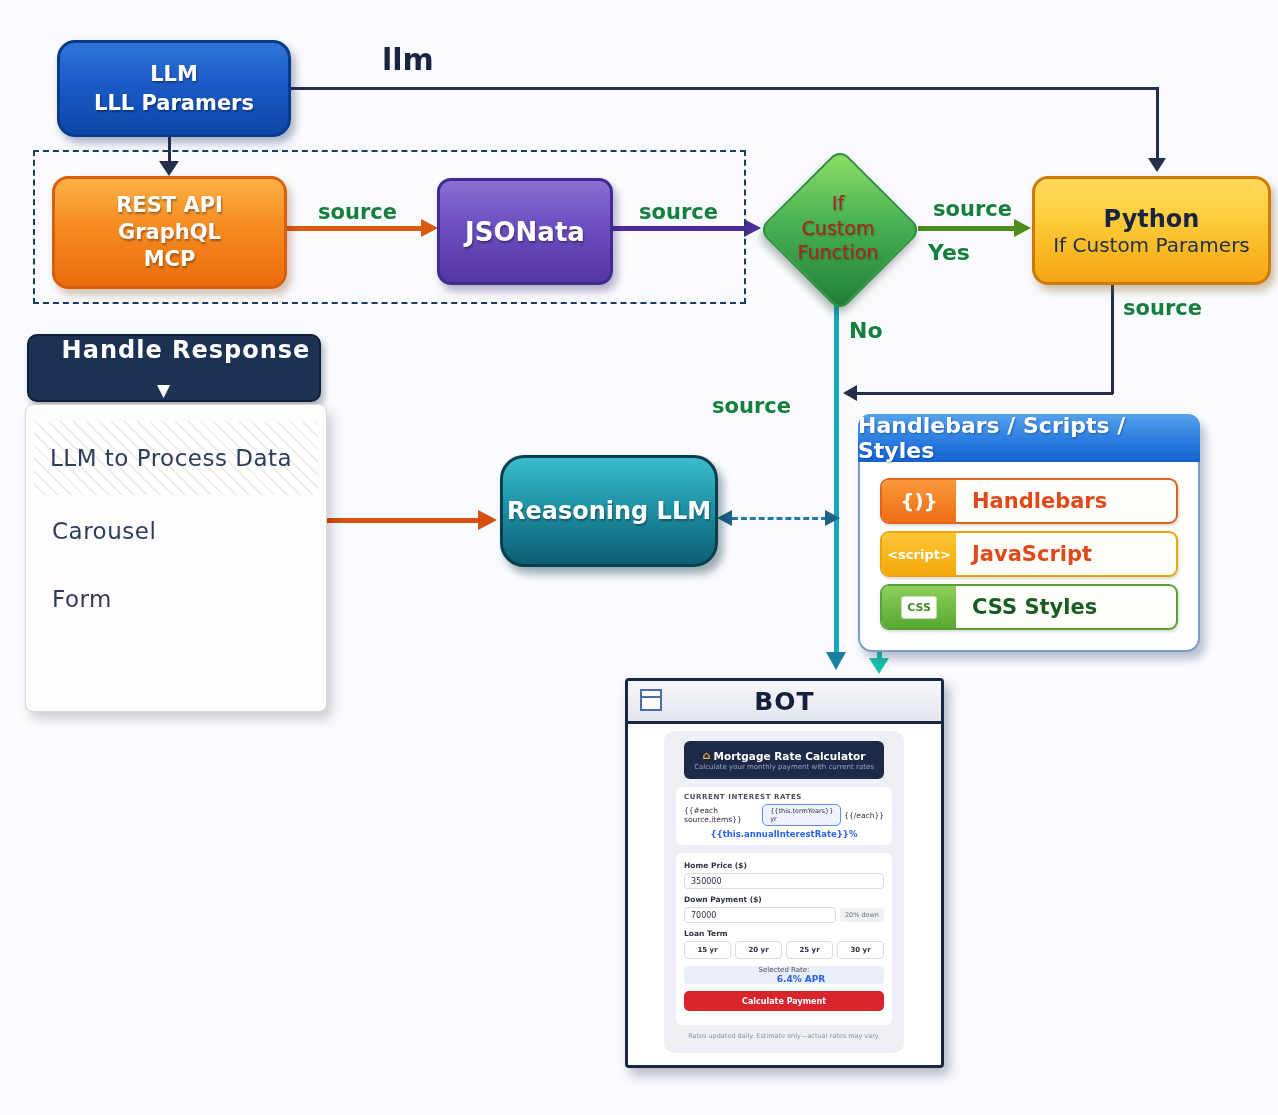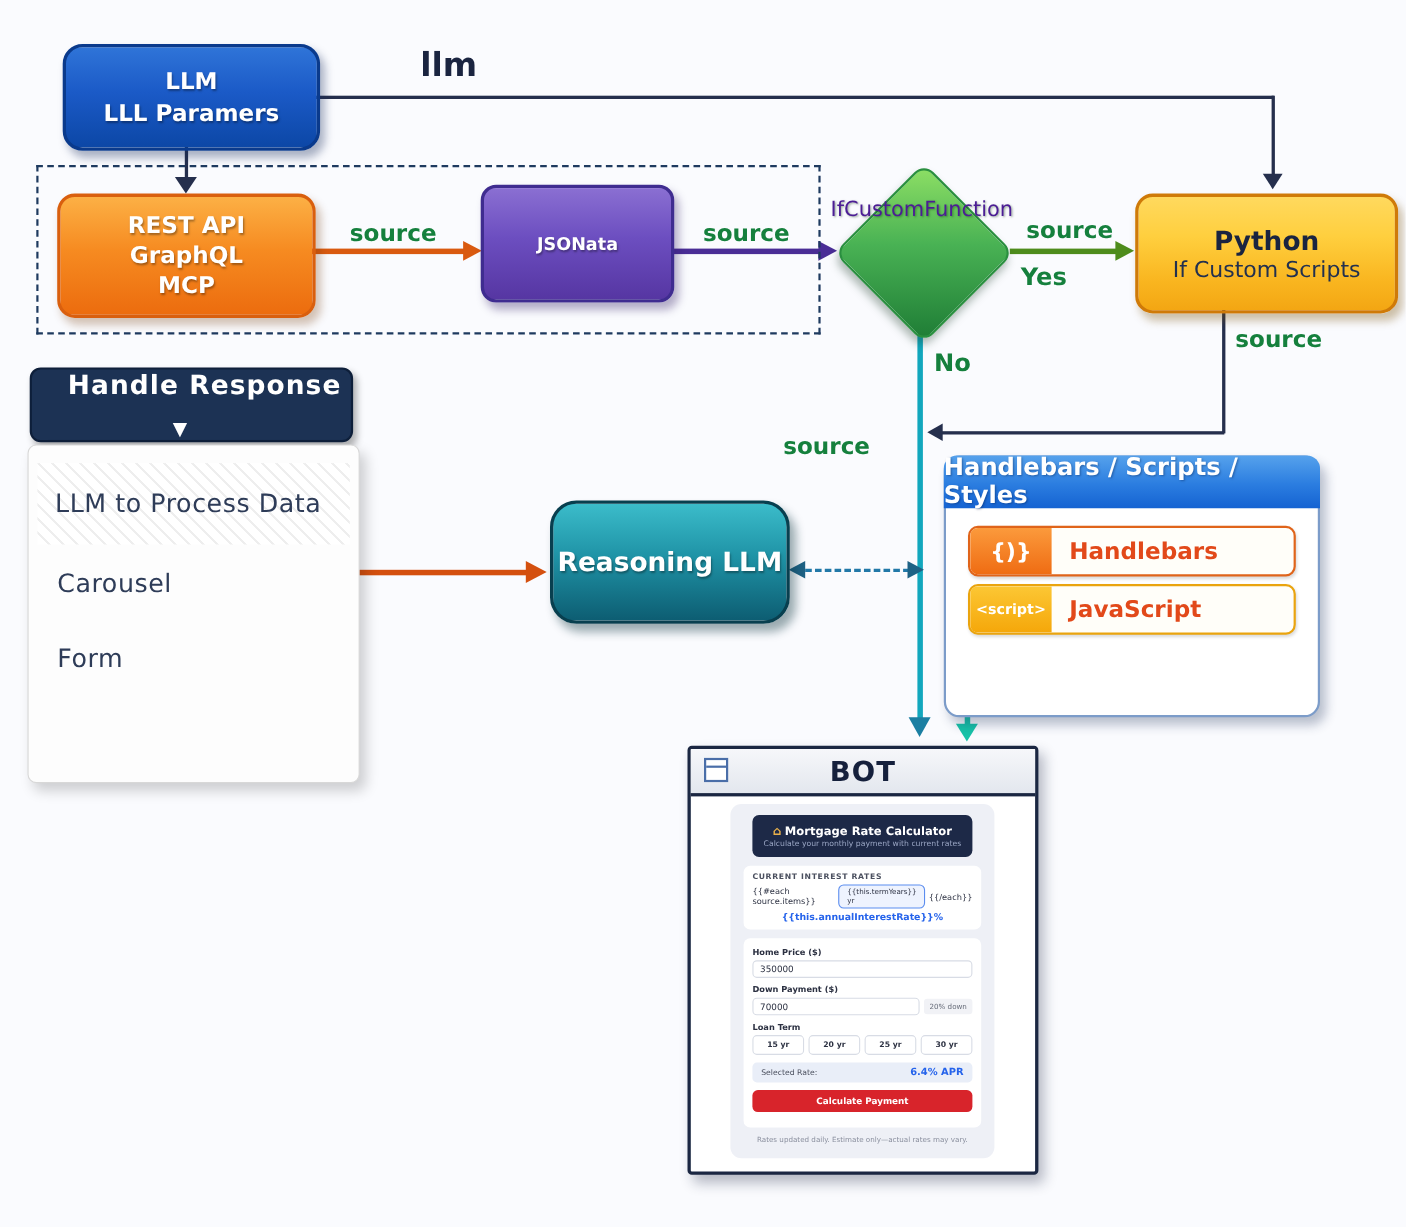--- a/index.html
+++ b/index.html
@@ -11,37 +11,37 @@
   .ah{position:absolute;width:0;height:0;}
   .elbl{position:absolute;font-weight:bold;color:#15803d;font-size:21px;}
 
   
   .llm-box{left:57px;top:40px;width:228px;height:91px;border-radius:18px;
     background:linear-gradient(180deg,#2f74d8 0%,#1b5ac7 45%,#0c47a6 100%);
     border:3px solid #0a3a8c;box-shadow:4px 6px 8px rgba(20,40,90,.35);font-size:21px;line-height:1.35;}
   .rest-box{left:52px;top:176px;width:229px;height:107px;border-radius:16px;
     background:linear-gradient(180deg,#fcb045 0%,#f68b21 45%,#ec6c0e 100%);
     border:3px solid #d95f0e;box-shadow:4px 6px 8px rgba(120,60,10,.3);font-size:21px;line-height:1.3;}
-  .jsonata-box{left:437px;top:168px;width:170px;height:101px;border-radius:14px;
+  .jsonata-box{left:437px;top:178px;width:170px;height:101px;border-radius:14px;
     background:linear-gradient(180deg,#8a6fd2 0%,#6c4ec0 45%,#5636a2 100%);
-    border:3px solid #3f2c90;box-shadow:4px 6px 8px rgba(50,30,100,.35);font-size:16px;}
+    border:3px solid #3f2c90;box-shadow:4px 6px 8px rgba(50,30,100,.35);font-size:26px;}
   .python-box{left:1032px;top:176px;width:233px;height:103px;border-radius:16px;
     background:linear-gradient(180deg,#ffd95e 0%,#ffcf3e 35%,#f9b51f 75%,#f3a613 100%);
     border:3px solid #cf7a08;box-shadow:4px 6px 8px rgba(120,80,10,.35);color:#1a2440;text-shadow:none;}
   .python-box .t1{font-size:24px;font-weight:bold;}
   .python-box .t2{font-size:20px;font-weight:normal;color:#22304f;}
   .reasoning-box{left:500px;top:455px;width:212px;height:106px;border-radius:24px;
     background:linear-gradient(180deg,#3bbcca 0%,#1f93a6 45%,#0d5d72 100%);
     border:3px solid #083f4f;box-shadow:5px 7px 9px rgba(10,50,60,.4);font-size:24px;}
 
   .diamond{position:absolute;left:782px;top:172px;width:112px;height:112px;transform:rotate(45deg);
     background:linear-gradient(135deg,#8fe065 0%,#49b254 45%,#1e7c35 100%);
     border:2px solid #2a8f3f;border-radius:12px;box-shadow:3px 5px 8px rgba(30,60,40,.35);}
   .diamond-text{position:absolute;left:770px;top:178px;width:136px;height:100px;display:flex;
-    flex-direction:row;align-items:flex-start;justify-content:center;color:#4c1d95;font-size:19px;
+    flex-direction:column;align-items:center;justify-content:center;color:#b91c1c;font-size:19px;
     line-height:1.3;text-shadow:1px 1px 2px rgba(0,40,0,.4);}
 
   .dashed-group{position:absolute;left:33px;top:150px;width:709px;height:150px;
     border:2px dashed #1e3a5f;}
 
   
   .dd-btn{position:absolute;left:27px;top:334px;width:290px;height:64px;border-radius:10px;
     background:#1c3254;border:2px solid #0e1f3a;box-shadow:3px 5px 7px rgba(0,0,0,.3);
     display:flex;align-items:center;color:#fff;font-size:24px;font-weight:bold;letter-spacing:1px;flex-direction:column;}
   .dd-btn .dd-label{padding-left:24px;flex:1;}
@@ -92,21 +92,21 @@
     border-radius:6px;padding:8px;box-sizing:border-box;}
   .f-label{font-size:7.5px;font-weight:bold;color:#2c3142;margin-bottom:3px;}
   .f-input{width:100%;height:16px;border:1px solid #d8dce5;border-radius:4px;font-size:8px;
     padding:0 6px;box-sizing:border-box;color:#2c3142;font-family:"DejaVu Sans",sans-serif;background:#fff;}
   .f-row{display:flex;align-items:center;gap:4px;margin-bottom:6px;}
   .f-badge{font-size:6.5px;color:#666b78;background:#f1f2f6;border-radius:3px;padding:3px 5px;white-space:nowrap;}
   .term-row{display:flex;gap:4px;margin-bottom:7px;}
   .term-btn{flex:1;height:16px;border:1px solid #d8dce5;border-radius:4px;background:#fff;
     font-size:7px;font-weight:bold;color:#2c3142;display:flex;align-items:center;justify-content:center;}
   .sel-row{height:18px;background:#e9eef8;border-radius:4px;display:flex;align-items:center;
-    justify-content:space-between;padding:0 8px;margin-bottom:7px;}
+    justify-content:space-between;padding:0 8px;margin-bottom:7px;flex-direction:column;}
   .sel-label{font-size:7px;color:#4a4f5e;}
   .sel-value{font-size:9px;font-weight:bold;color:#2563eb;margin-left:34px;}
   .calc-btn{height:20px;background:#d8242b;border-radius:5px;display:flex;align-items:center;
     justify-content:center;color:#fff;font-weight:bold;font-size:8px;}
   .bot-footer{position:absolute;left:0;right:0;top:301px;text-align:center;font-size:6.5px;color:#8a8f9e;}
 </style>
 </head>
 <body>
 
 <div id="canvas">
@@ -172,21 +172,21 @@
 
   <div class="diamond"></div>
   <div class="diamond-text">
     <span>If</span>
     <span>Custom</span>
     <span>Function</span>
   </div>
 
   <div class="node python-box">
     <div class="t1">Python</div>
-    <div class="t2">If Custom Scripts</div>
+    <div class="t2">If Custom Paramers</div>
   </div>
 
   <div class="node reasoning-box">
     <div>Reasoning LLM</div>
   </div>
 
   <div class="dd-btn">
     <span class="dd-label">Handle Response</span>
     <span class="caret">▼</span>
   </div>
@@ -209,20 +209,26 @@
     <div class="hb-row" style="top:62px;border:2px solid #e0641a;">
       <div class="hb-icon" style="background:linear-gradient(180deg,#fb9a3c,#ef6c13);font-size:20px;">{)}</div>
       <div class="hb-label" style="color:#e2491a;">Handlebars</div>
     </div>
 
     <div class="hb-row" style="top:115px;border:2px solid #eaa40e;">
       <div class="hb-icon" style="background:linear-gradient(180deg,#fcc734,#f5a70a);font-size:13px;">&lt;script&gt;</div>
       <div class="hb-label" style="color:#e2491a;">JavaScript</div>
     </div>
 
+    <div class="hb-row" style="top:168px;border:2px solid #55a335;">
+      <div class="hb-icon" style="background:linear-gradient(180deg,#8ed05c,#57a82f);">
+        <span style="background:#fff;color:#3f8f22;font-size:11px;font-weight:bold;border-radius:3px;padding:4px 5px;border:1.5px solid #bfe3a8;">CSS</span>
+      </div>
+      <div class="hb-label" style="color:#175c22;">CSS Styles</div>
+    </div>
   </div>
 
   <div class="bot">
     <div class="bot-titlebar">
       <div class="win-icon"></div>
       <div class="bot-title">BOT</div>
     </div>
 
     <div class="bot-card">
       <div class="calc-header">

